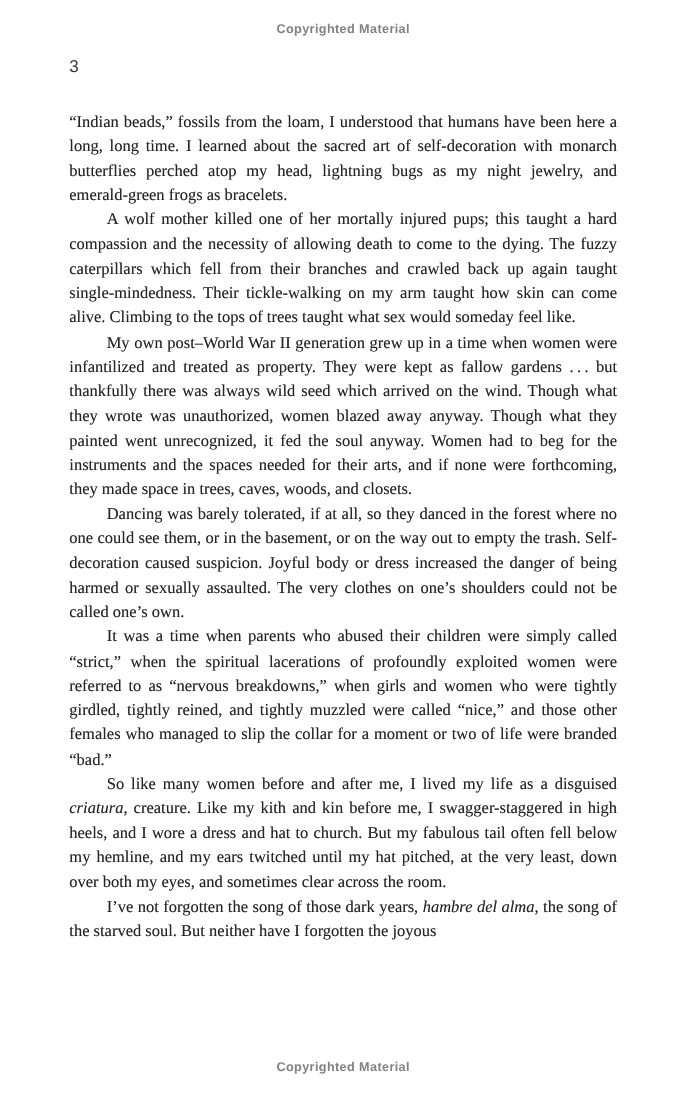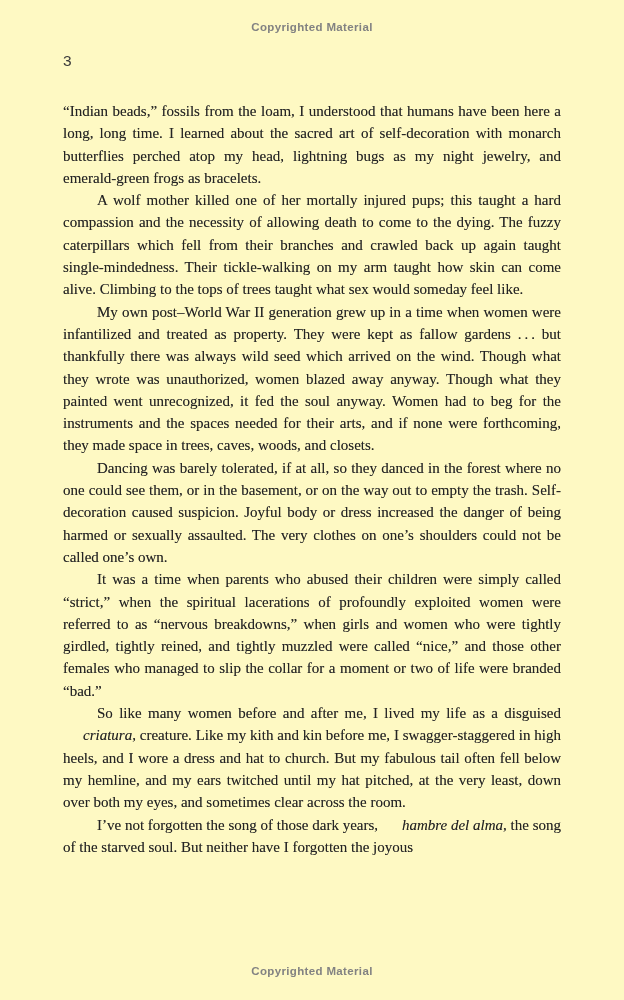--- a/index.html
+++ b/index.html
@@ -5,21 +5,21 @@
   html, body {
     margin: 0;
     padding: 0;
     background: #e9e9e9;
   }
   .page {
     position: relative;
     width: 624px;
     height: 1000px;
     margin: 0 auto;
-    background: #fef9c3;
+    background: #ffffff;
     overflow: hidden;
     font-kerning: normal;
   }
   .copyright {
     position: absolute;
     left: 0;
     right: 0;
     text-align: center;
     font-family: "Liberation Sans", sans-serif;
     font-weight: 700;
@@ -57,21 +57,20 @@
   }
   .body-text p {
     margin: 0;
     padding: 0;
   }
   .body-text p.indent {
     text-indent: 34px;
   }
   .body-text i {
     font-style: italic;
-    margin-left: 20px;
   }
 </style>
 </head>
 <body>
 
 <div class="page">
   <div class="copyright top">Copyrighted Material</div>
 
   <div class="running-head">
     <span class="folio">3</span>

